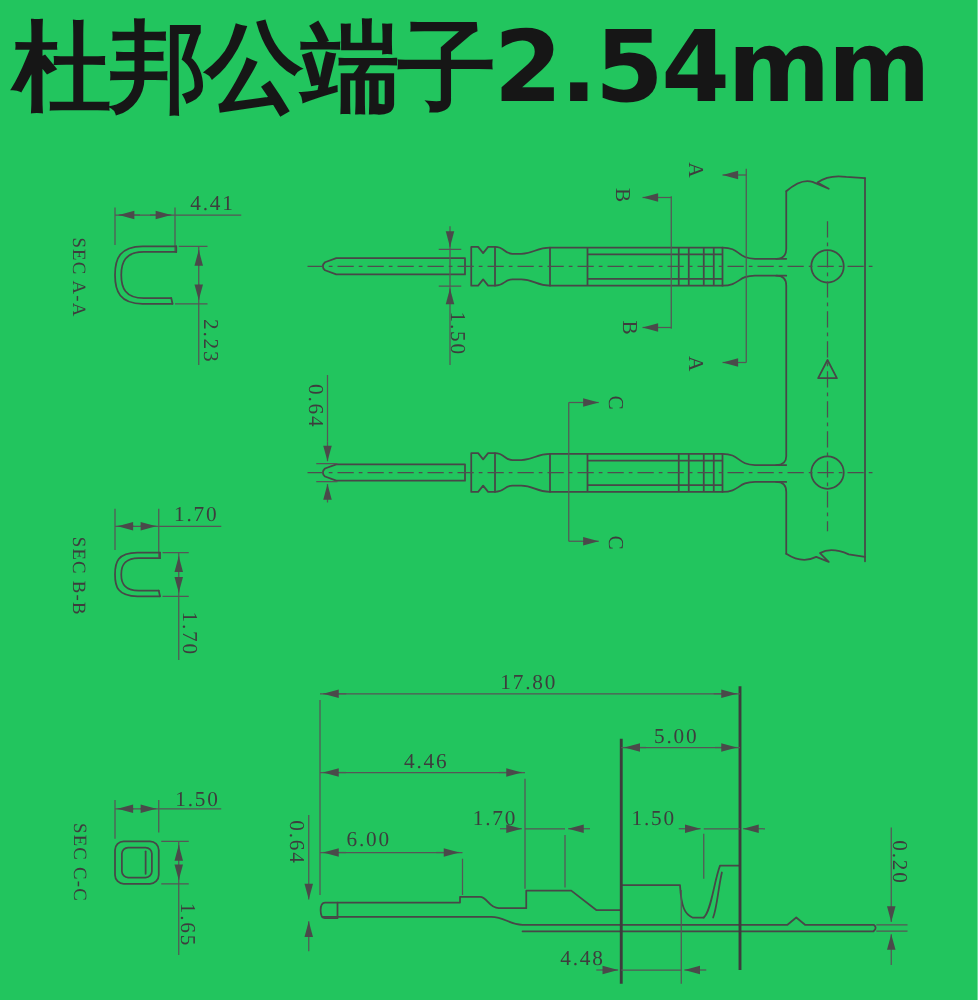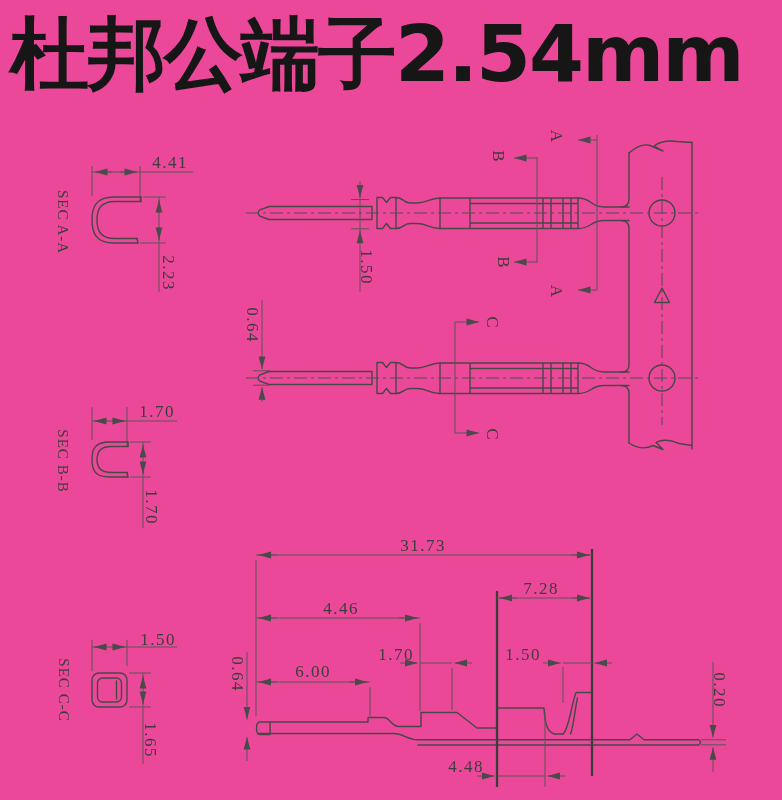--- a/index.html
+++ b/index.html
@@ -1,18 +1,18 @@
 <!DOCTYPE html>
 <html><head>
 <meta charset="utf-8">
 <style>
   html,body{margin:0;padding:0;background:#ffffff;}
   body{width:782px;height:800px;position:relative;overflow:hidden;
        font-family:"Liberation Sans",sans-serif;}
-  .stage{position:absolute;left:0;top:0;width:782px;height:800px;background:#ec4899;text-align:right;}
+  .stage{position:absolute;left:0;top:0;width:782px;height:800px;background:#22c55e;text-align:right;}
   svg{position:absolute;left:0;top:0;}
   .p{stroke:#474747;stroke-width:1.4;fill:none;stroke-linecap:round;stroke-linejoin:round;}
   .d{stroke:#565656;stroke-width:1;fill:none;stroke-linecap:butt;}
   .dk{stroke-width:2.3;stroke:#3c3c3c;}
   .cl{stroke:#4e4e4e;stroke-width:1;fill:none;stroke-dasharray:13 4 3 4;}
   .title{position:absolute;left:10px;top:2px;font-family:"DejaVu Sans",sans-serif;
          font-weight:bold;font-size:79px;letter-spacing:-2px;color:#161616;white-space:nowrap;}
   .t{position:absolute;font-family:"Liberation Serif",serif;font-size:17px;color:#3d3d3d;
      white-space:nowrap;letter-spacing:1.5px;transform:translate(-50%,-50%);}
   .v{transform:translate(-50%,-50%) rotate(90deg);}
@@ -169,23 +169,23 @@
 <div class="t v" style="left:366px;top:267px">1.50</div>
 <div class="t mk v" style="left:556px;top:136px">A</div>
 <div class="t mk v" style="left:556px;top:291px">A</div>
 <div class="t mk v" style="left:498px;top:156px">B</div>
 <div class="t mk v" style="left:503px;top:262px">B</div>
 
 <div class="t v" style="left:252px;top:325px">0.64</div>
 <div class="t mk v" style="left:492px;top:322px">C</div>
 <div class="t mk v" style="left:492px;top:434px">C</div>
 
-<div class="t" style="left:423px;top:546px">31.73</div>
+<div class="t" style="left:423px;top:546px">17.80</div>
 <div class="t" style="left:341px;top:609px">4.46</div>
-<div class="t" style="left:541px;top:589px">7.28</div>
+<div class="t" style="left:541px;top:589px">5.00</div>
 <div class="t" style="left:396px;top:655px">1.70</div>
 <div class="t" style="left:523px;top:655px">1.50</div>
-<div class="t" style="left:313px;top:672px">6.00</div>
+<div class="t" style="left:295px;top:672px">6.00</div>
 <div class="t" style="left:466px;top:767px">4.48</div>
 <div class="t v" style="left:237px;top:674px">0.64</div>
 <div class="t v" style="left:719px;top:690px">0.20</div>
 
 </div>
 
 </body></html>

